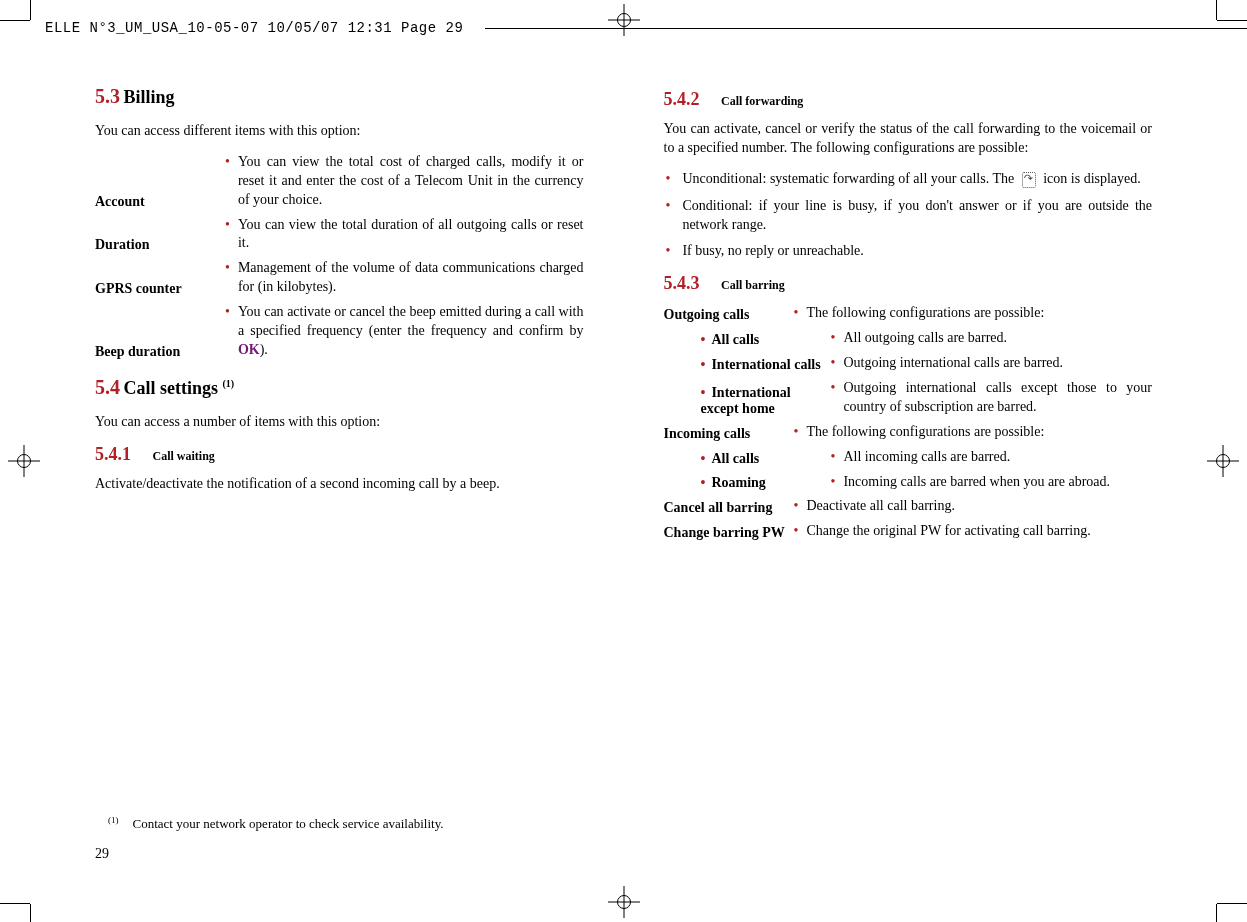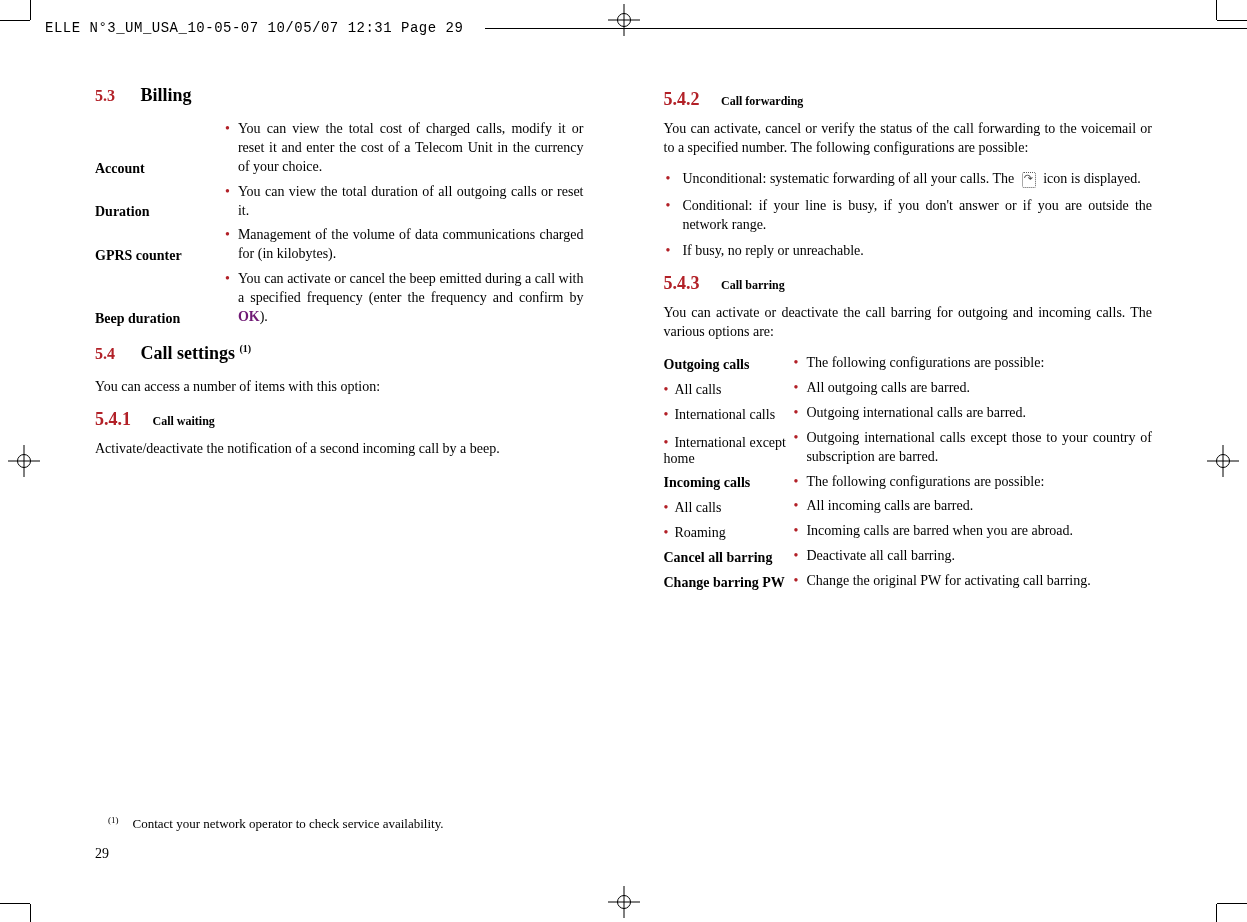--- a/index.html
+++ b/index.html
@@ -62,32 +62,32 @@
     bottom: 60px;
     display: flex;
     gap: 80px;
   }
   .page {
     flex: 1;
     position: relative;
     min-width: 0;
   }
   .red { color: #b22027; }
-  .sec-num { font-weight: bold; font-size: 16px; margin-right: 22px; }
+  .sec-num { font-weight: bold; font-size: 20px; }
   .sec-title { font-weight: bold; font-size: 18px; }
   .subsec-num { font-weight: bold; font-size: 18px; margin-right: 18px; }
   .subsec-title { font-weight: bold; font-size: 12px; }
   .section-h { margin-bottom: 14px; }
   .subsection-h { margin-bottom: 10px; margin-top: 4px; }
   p.body { margin-bottom: 12px; line-height: 1.35; }
   p.justify { text-align: justify; }
   .deflist { margin-bottom: 16px; }
   .defrow { display: flex; align-items: flex-end; margin-bottom: 6px; }
   .defterm { width: 130px; flex-shrink: 0; font-weight: bold; padding-top: 1px; }
-  .defterm.sub { font-weight: normal; }
+  .defterm.sub { font-weight: bold; margin-left: 37px; }
   .defterm .dot { color: #b22027; margin-right: 6px; }
   .defdesc { flex: 1; display: flex; align-items: flex-start; line-height: 1.35; text-align: justify; }
   .defdesc .dot { color: #b22027; margin-right: 8px; flex-shrink: 0; }
   .defdesc .txt { flex: 1; }
   ul.bullets { list-style: none; margin-bottom: 12px; }
   ul.bullets li { display: flex; align-items: flex-start; margin-bottom: 8px; line-height: 1.35; text-align: justify; }
   ul.bullets li .dot { color: #b22027; margin-right: 12px; flex-shrink: 0; margin-left: 2px; }
   ul.bullets li .txt { flex: 1; }
   .sup { font-size: 10px; vertical-align: super; }
   .ok { color: #701a75; font-weight: bold; margin-top: 12px; }
@@ -140,20 +140,21 @@
 <div class="header-line">ELLE N°3_UM_USA_10-05-07  10/05/07  12:31  Page 29</div>
 <div class="header-rule"></div>
 
 <div class="spread">
 
   <div class="page">
     <div class="section-h">
       <span class="sec-num red">5.3</span>
       <span class="sec-title">Billing</span>
     </div>
+    <p class="body">You can access different items with this option:</p>
 
     <div class="deflist">
       <div class="defrow">
         <div class="defterm">Account</div>
         <div class="defdesc">
             <span class="dot">•</span>
             <span class="txt">You can view the total cost of charged calls, modify it or reset it and enter the cost of a Telecom Unit in the currency of your choice.</span>
           </div>
       </div>
       <div class="defrow">
@@ -215,21 +216,20 @@
       <li>
           <span class="dot">•</span>
           <span class="txt">If busy, no reply or unreachable.</span>
         </li>
     </ul>
 
     <div class="subsection-h">
       <span class="subsec-num red">5.4.3</span>
       <span class="subsec-title">Call barring</span>
     </div>
-    <p class="body justify">You can activate or deactivate the call barring for outgoing and incoming calls. The various options are:</p>
 
     <div class="deflist" id="barring-list">
         <div class="defrow">
           <div class="defterm"><span>Outgoing calls</span></div>
           <div class="defdesc">
             <span class="dot">•</span>
             <span class="txt">The following configurations are possible:</span>
           </div>
         </div>
         <div class="defrow">

